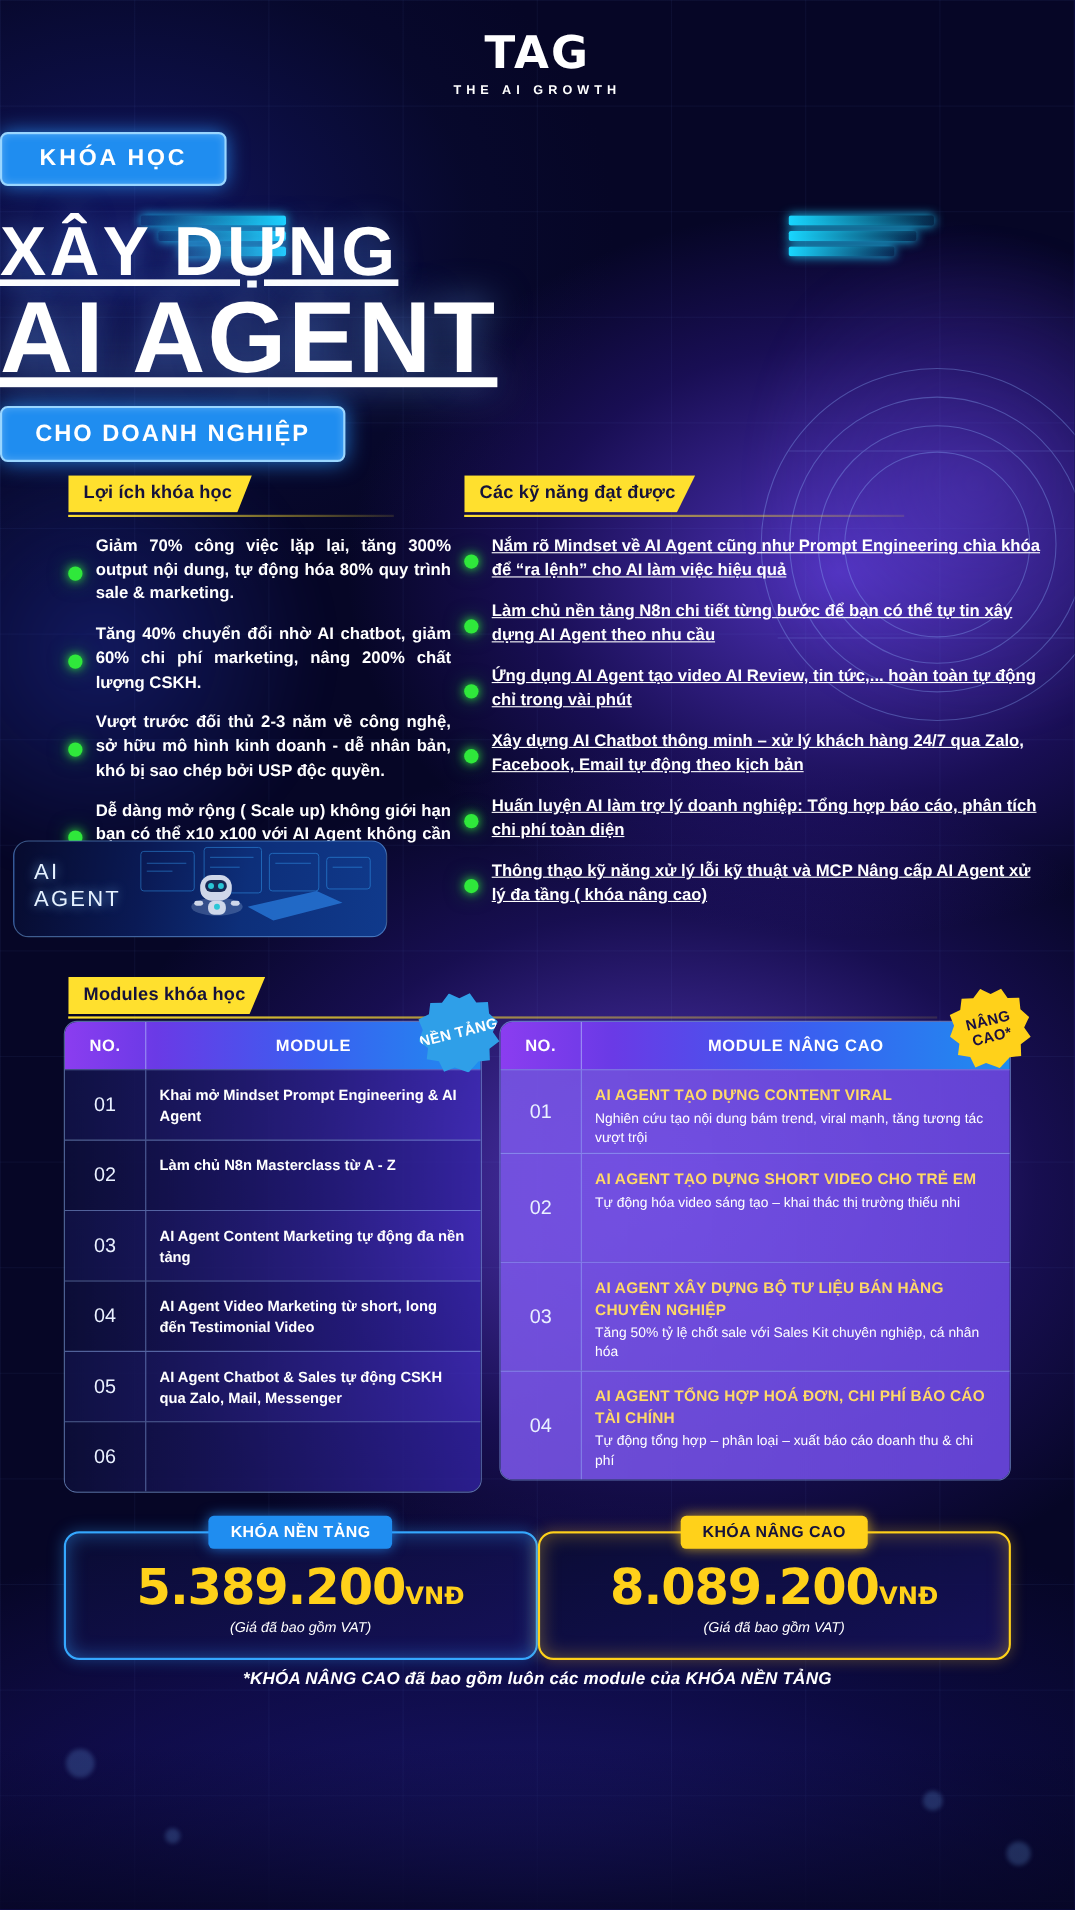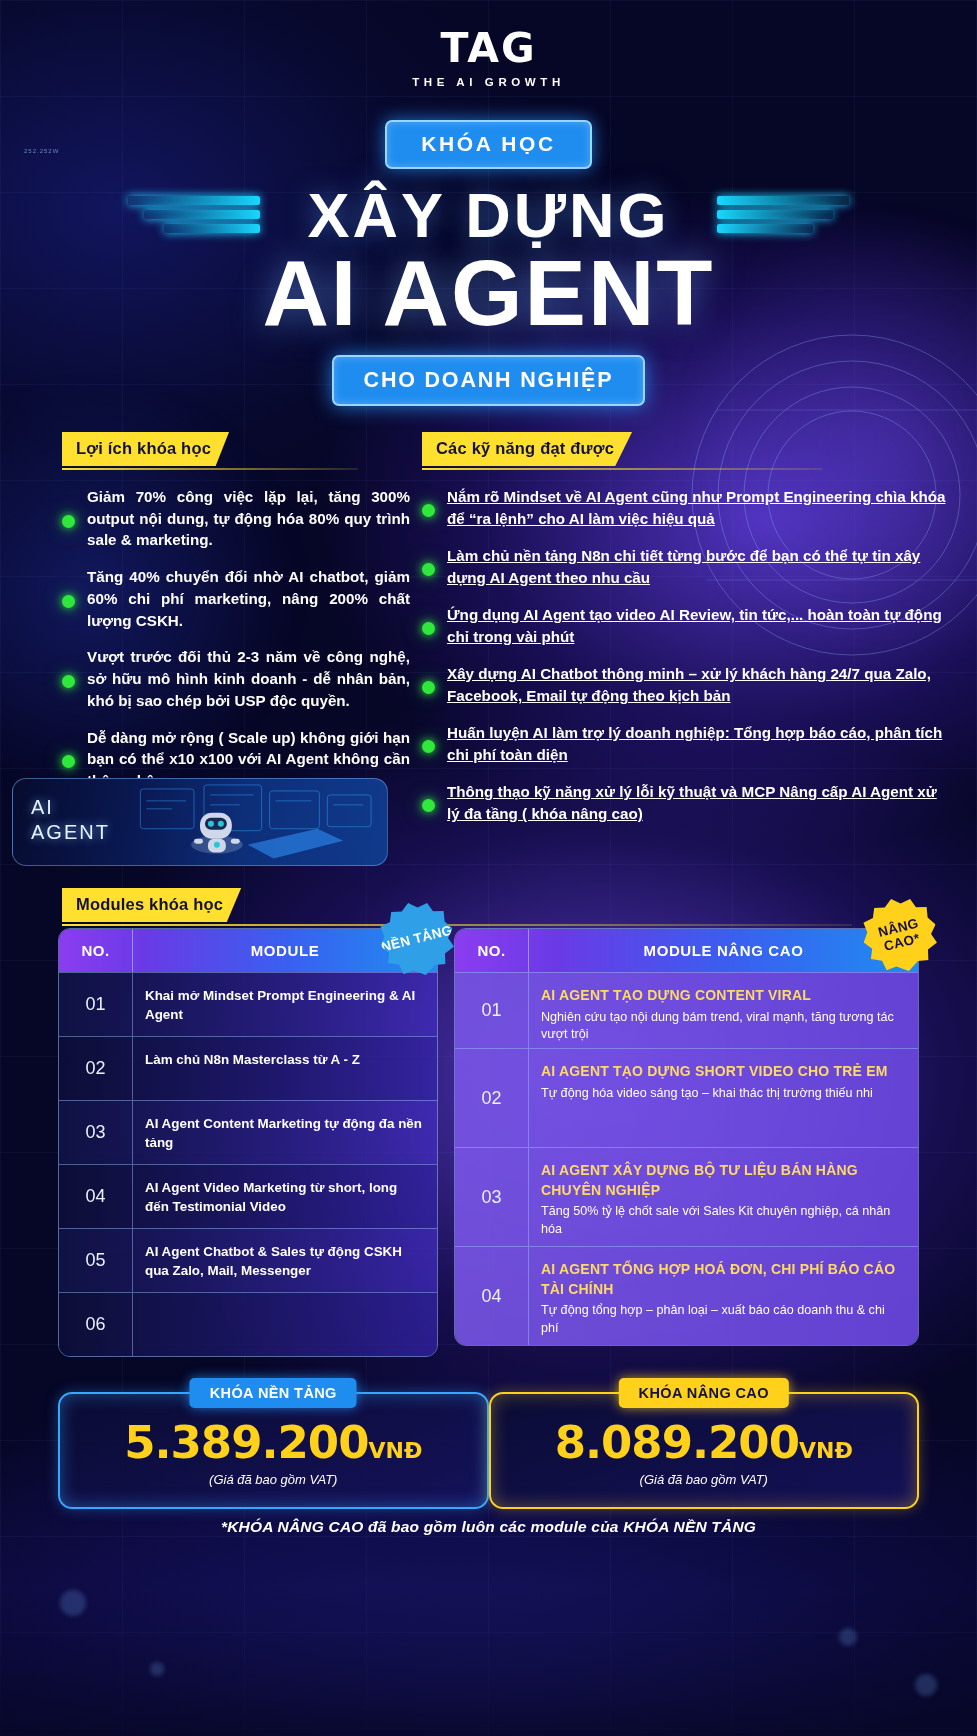--- a/index.html
+++ b/index.html
@@ -32,29 +32,29 @@
     background:radial-gradient(circle, rgba(40,60,200,.35), rgba(0,0,0,0) 70%); filter:blur(12px); }
   .glow-b { position:absolute; right:-100px; top:180px; width:380px; height:520px; border-radius:50%;
     background:radial-gradient(circle, rgba(120,80,255,.28), rgba(0,0,0,0) 70%); filter:blur(14px); }
   .arcs { position:absolute; right:-40px; top:330px; width:330px; height:330px; opacity:.33; }
 
   
   .logo-wrap { position:absolute; left:0; right:0; top:28px; text-align:center; }
   .logo-main { font-size:41px; font-weight:bold; letter-spacing:2px; color:#fff; line-height:1; font-family:"DejaVu Sans", sans-serif;}
   .logo-sub { font-size:11.5px; letter-spacing:4.6px; color:#fff; margin-top:7px; font-weight:bold;}
 
-  .hero { position:absolute; left:0; right:0; top:120px; text-align:center; }
+  .hero { position:absolute; left:0; right:0; top:120px; text-align:left;text-decoration:underline; }
   .pill-top {
     display:inline-block; background:#1f8df0; color:#fff;
     font-size:21px; font-weight:bold; letter-spacing:2.6px;
     padding:10px 34px 11px; border-radius:7px;
     border:2px solid #9ad6ff;
     box-shadow:0 0 18px rgba(40,150,255,.75), inset 0 0 8px rgba(255,255,255,.25);
   }
-  .t1 { font-size:63px; font-weight:bold; letter-spacing:3px; margin-top:14px; line-height:1.04;
+  .t1 { font-size:63px; font-weight:bold; letter-spacing:3px; margin-top:28px; line-height:1.04;
         text-shadow:0 0 26px rgba(90,160,255,.5); }
   .t2 { font-size:92px; font-weight:bold; letter-spacing:2px; line-height:1.0; margin-top:-2px;
         text-shadow:0 0 34px rgba(110,170,255,.55); }
   .pill-bottom {
     display:inline-block; margin-top:16px; background:#1f8df0; color:#fff;
     font-size:21.5px; font-weight:bold; letter-spacing:1.8px;
     padding:11px 30px; border-radius:7px; border:2px solid #9ad6ff;
     box-shadow:0 0 20px rgba(40,150,255,.8), inset 0 0 8px rgba(255,255,255,.25);
   }
   .wing { position:absolute; top:196px; height:46px; width:150px; }
@@ -89,24 +89,23 @@
 
   ul.bul { list-style:none; margin-top:16px; }
   ul.bul li { display:flex; gap:12px; margin-bottom:15px; align-items:center; }
   .dot { flex:0 0 auto; width:13px; height:13px; border-radius:50%; background:#2fe83b;
          box-shadow:0 0 9px #2fe83b,0 0 18px rgba(47,232,59,.5); margin-top:5px; }
   .bul-l .txt { font-size:15.2px; line-height:1.43; font-weight:bold; color:#fff; text-align:justify; }
   .bul-r .txt { font-size:15.2px; line-height:1.45; font-weight:bold; color:#fff;text-decoration:underline; }
 
   
   .robot-card {
-    position:absolute; left:12px; top:764px; width:376px; height:88px;
+    position:absolute; left:12px; top:764px; width:340px; height:88px;
     border:1.5px solid rgba(130,190,255,.45); border-radius:14px; overflow:hidden;
     background:linear-gradient(100deg,#070b2e 0%,#0a1a55 35%,#0d2f7a 62%,#103a8c 100%);
-    margin-top:14px;
   }
   .robot-card .label { position:absolute; left:18px; top:16px; font-size:20px; letter-spacing:2px;
     color:#e6f2ff; line-height:1.25; text-shadow:0 0 10px rgba(120,190,255,.8); }
   .rb-screens { position:absolute; inset:0; opacity:.85; }
 
   
   .mod-head { position:absolute; left:62px; top:888px; }
   .tables { position:absolute; top:928px; left:0; right:0; display:flex; gap:16px; padding:0 58px; }
   .tbl { border-radius:12px; overflow:visible; position:relative; }
   .tbl-l { width:380px; }

